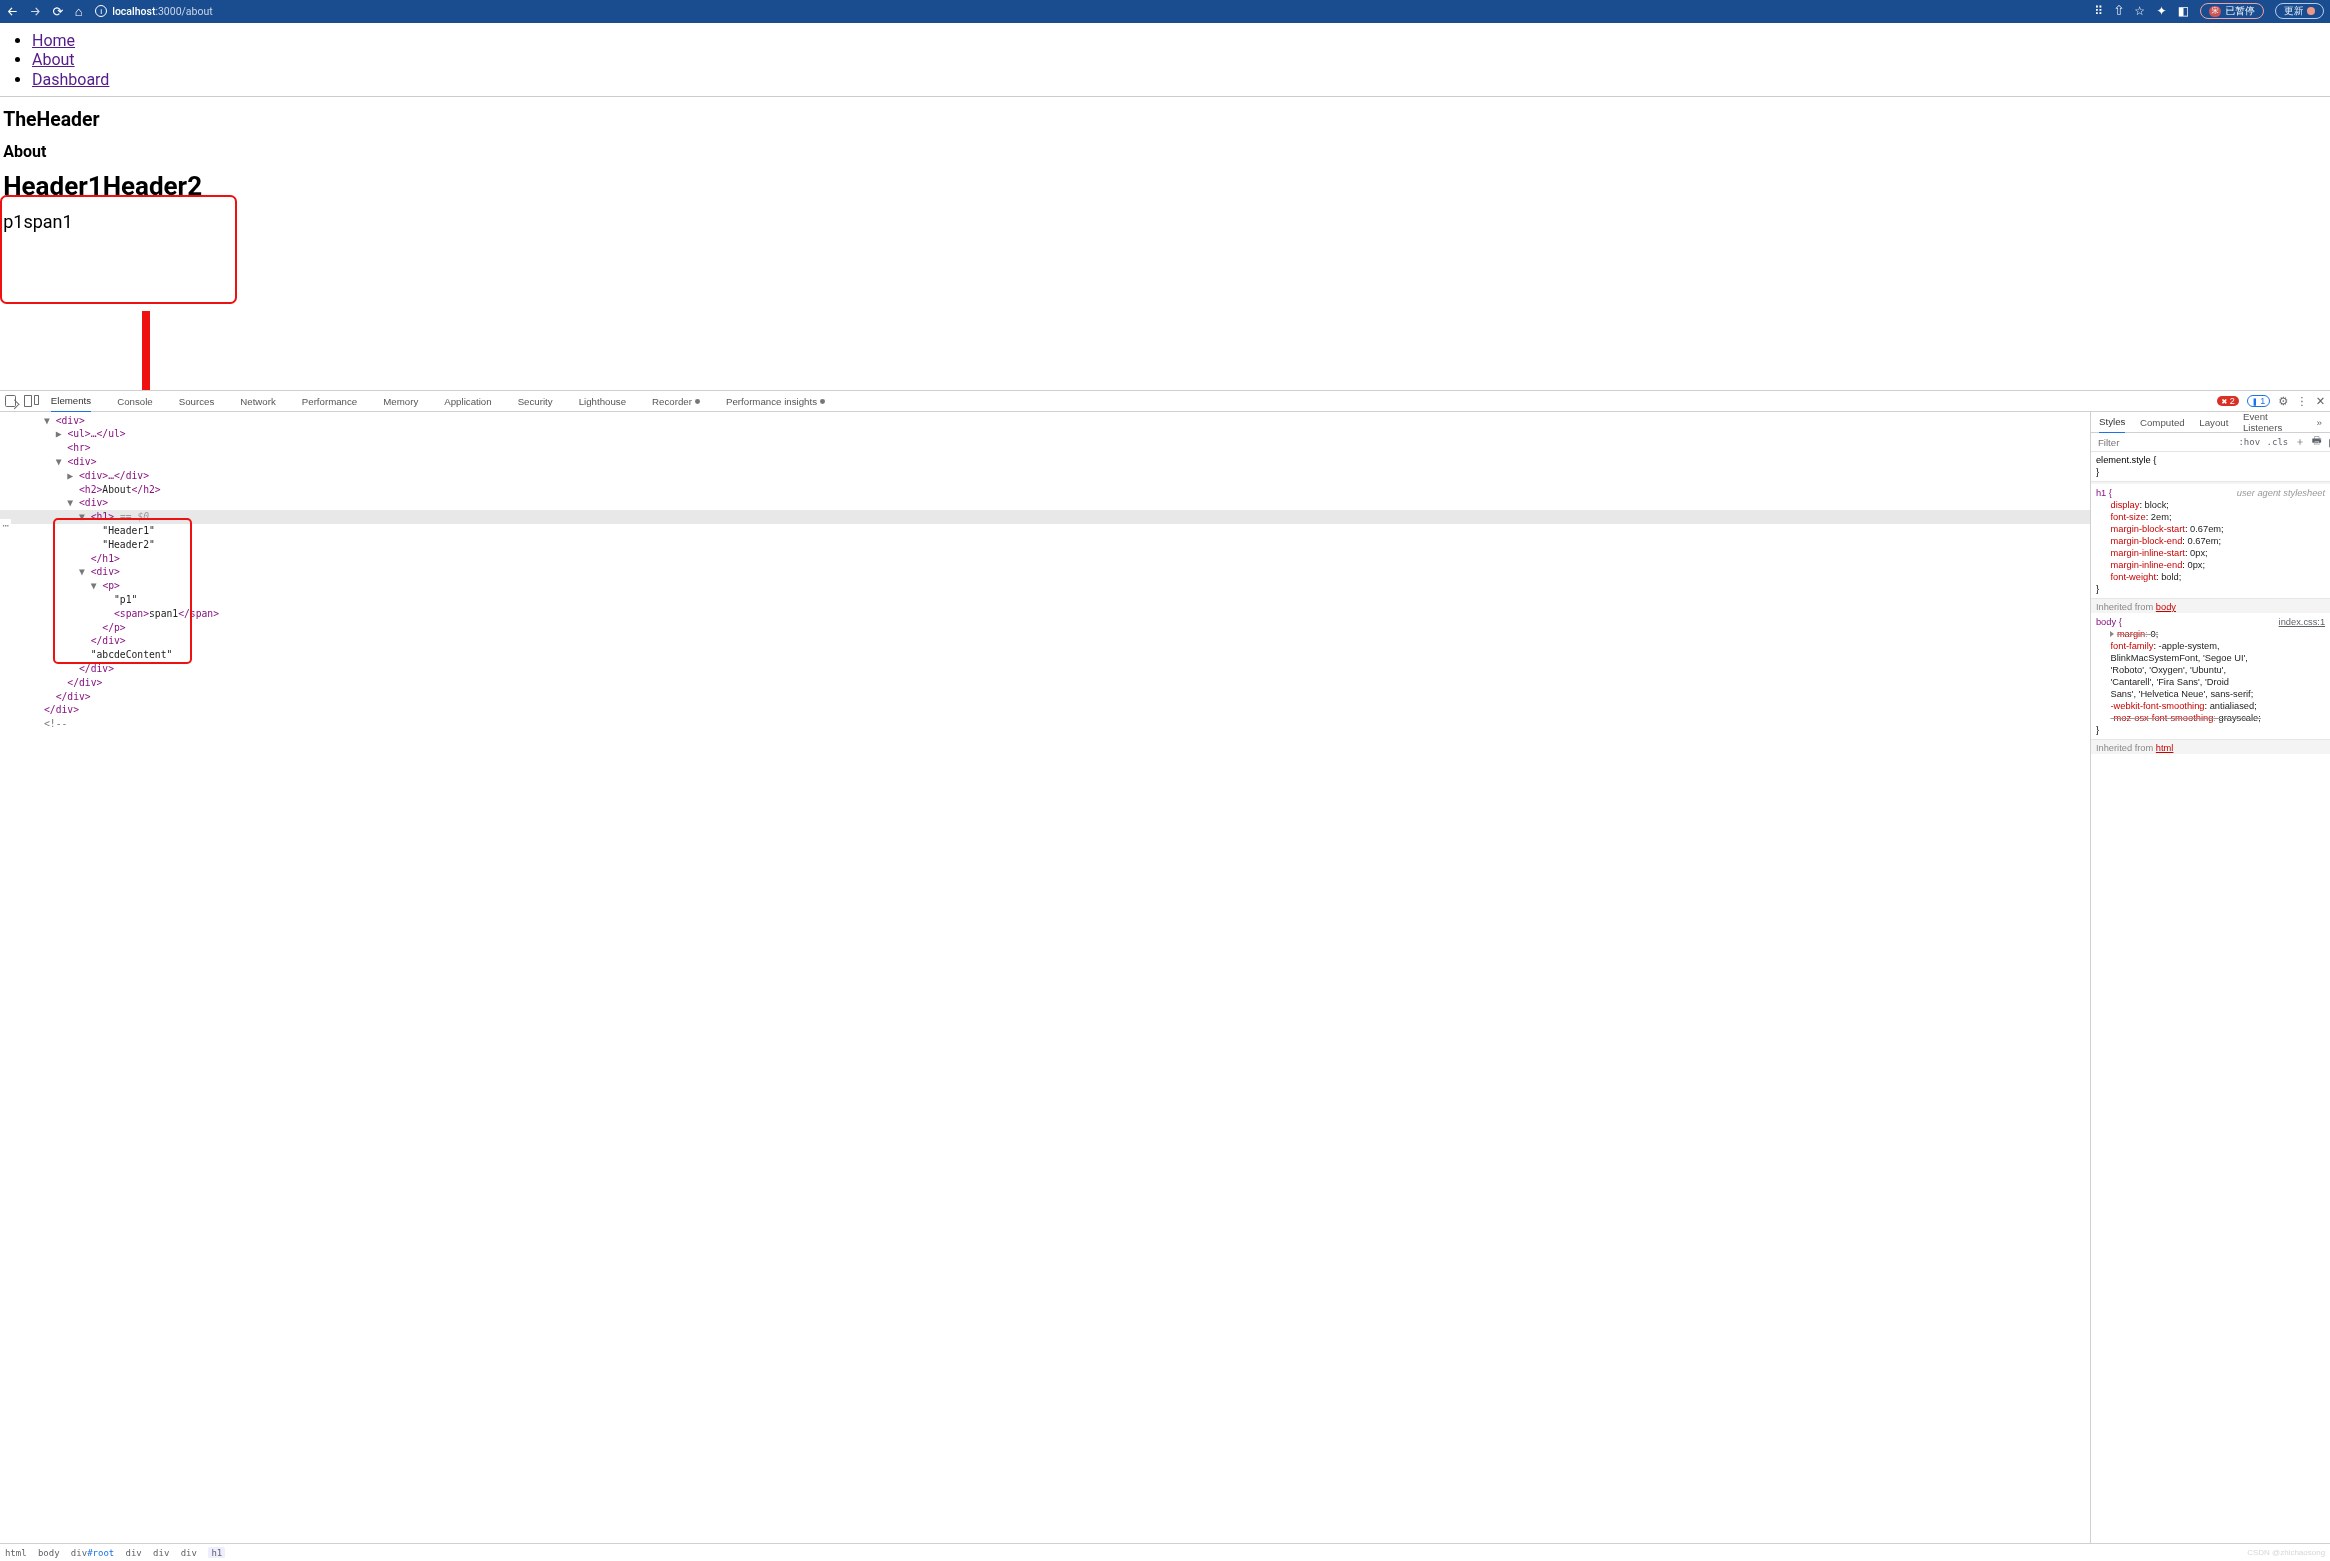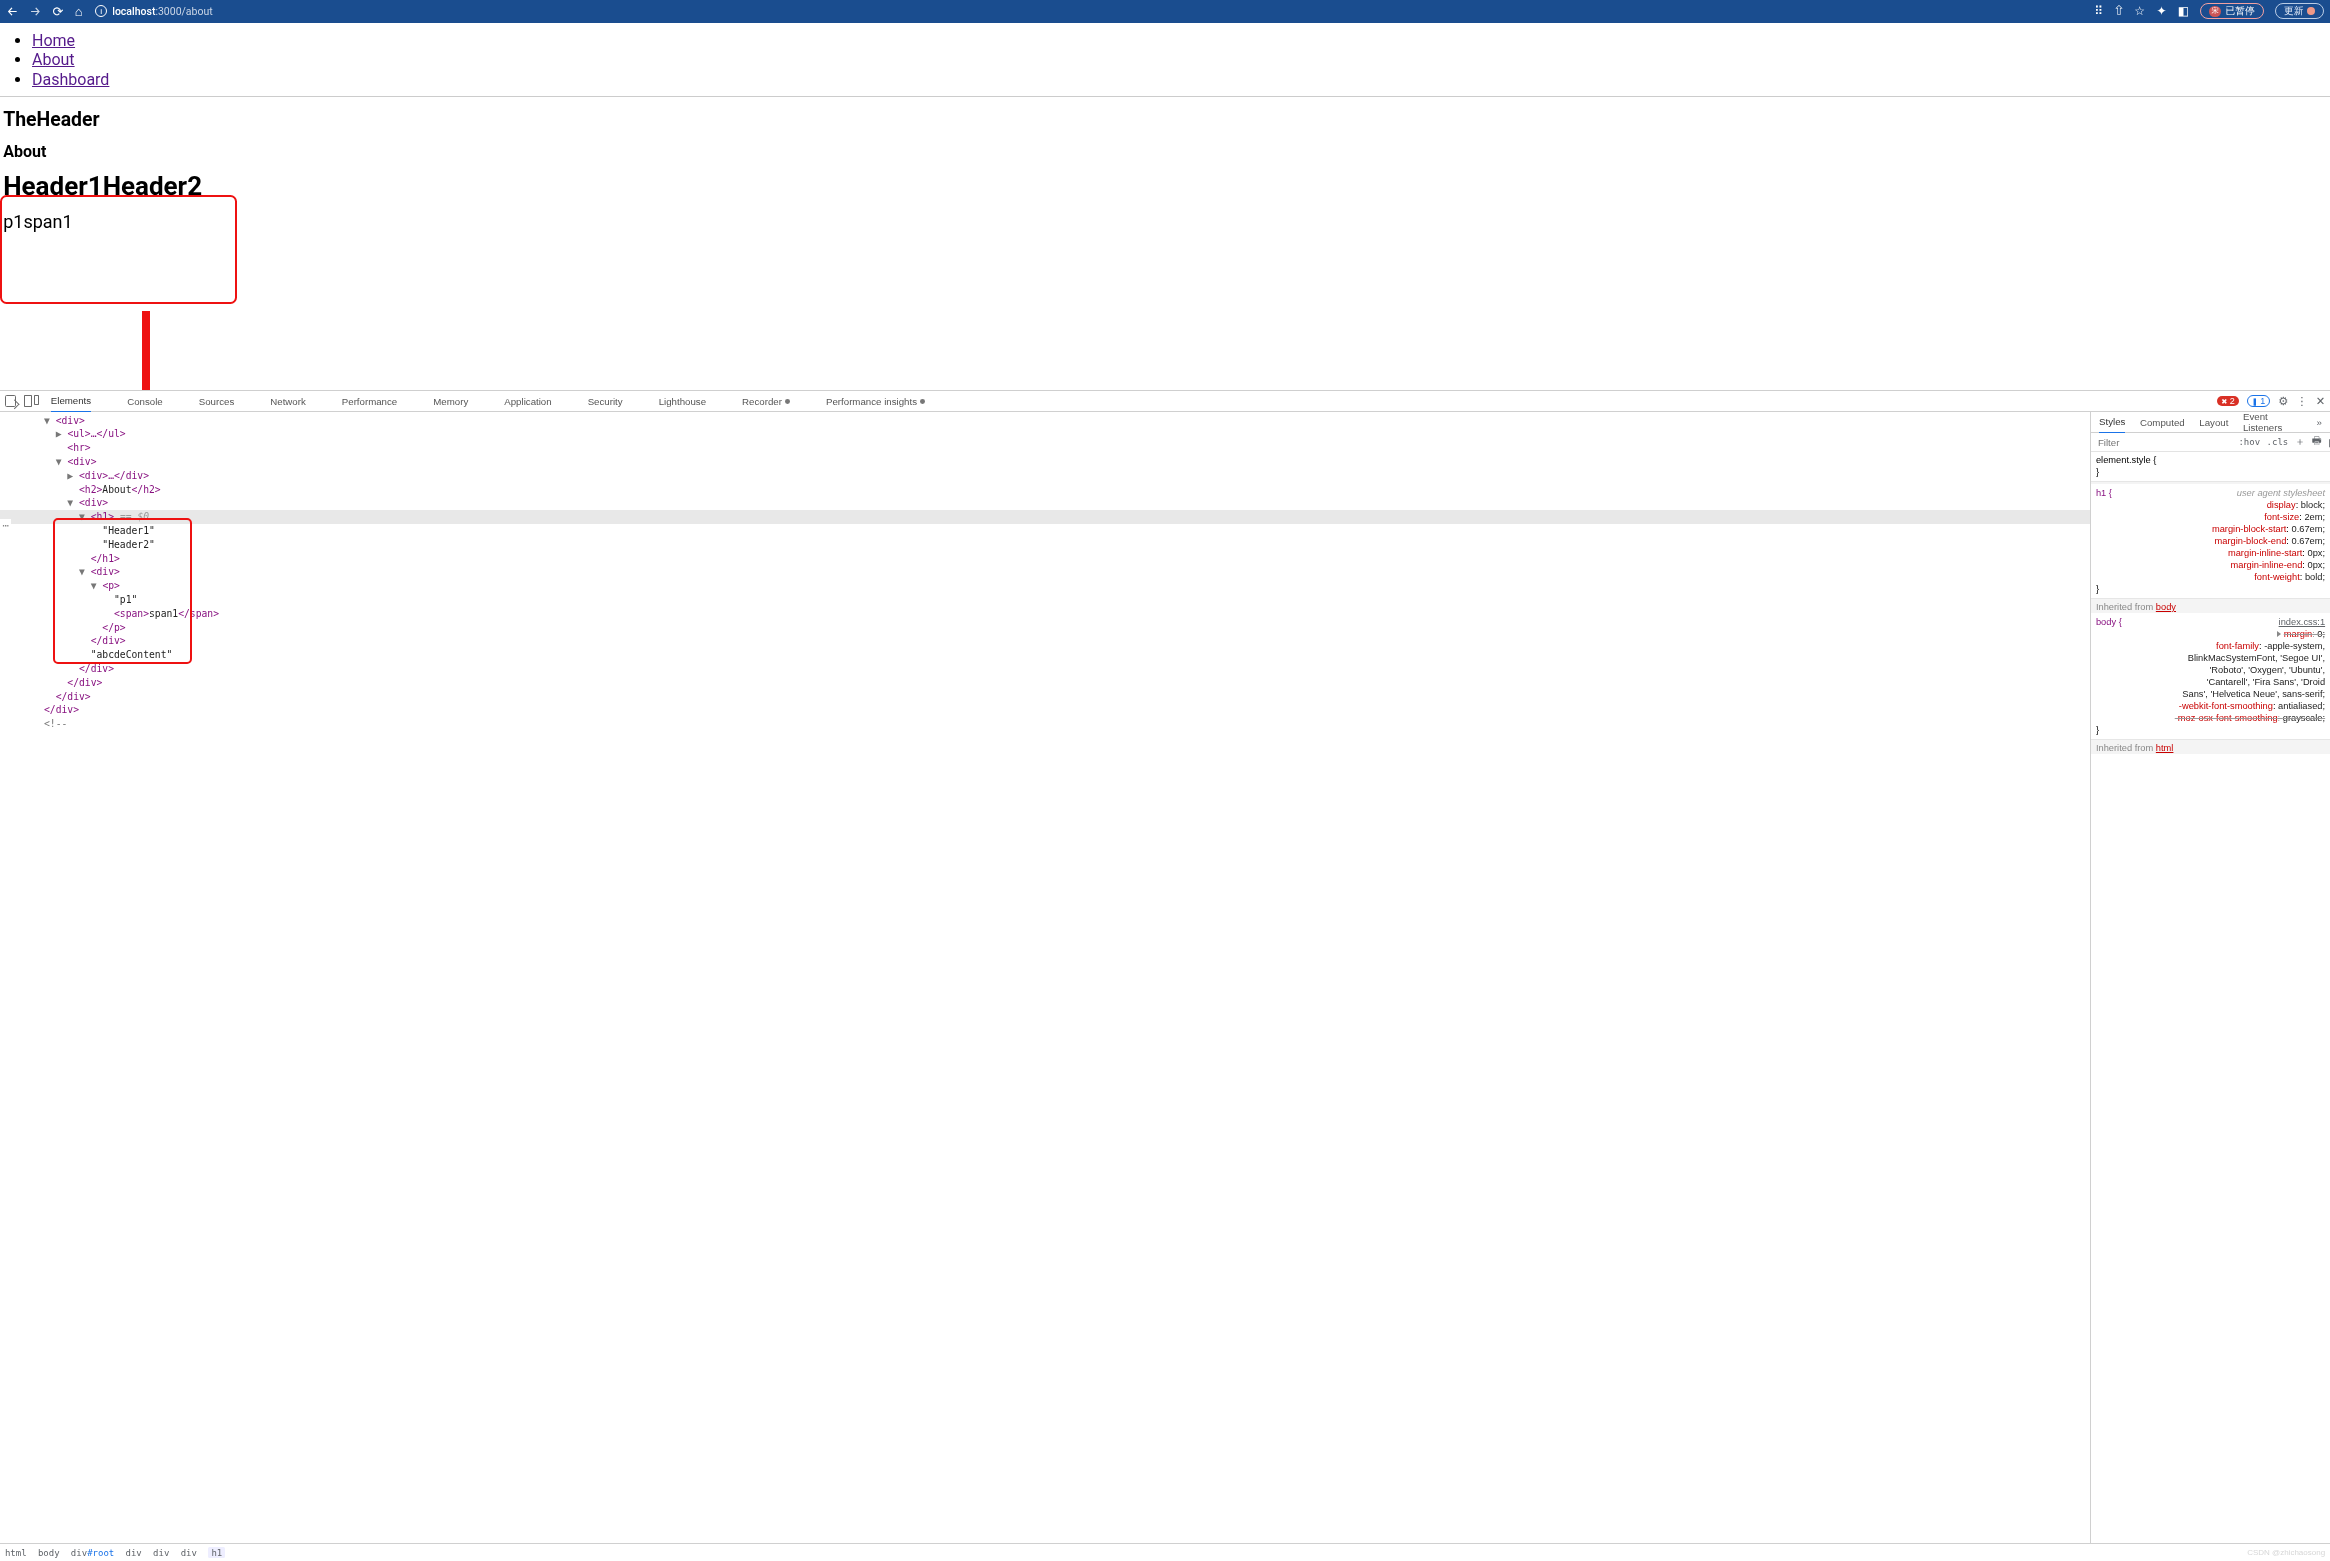--- a/index.html
+++ b/index.html
@@ -94,21 +94,21 @@
     height:21px; border-bottom:0.8px solid #d0d0d0;
     display:flex; align-items:center; font-size:9.7px; color:#333;
     padding:0 4.9px;
   }
   .dt-toolbar .left-tools{ display:flex; align-items:center; gap:8px; margin-right:11.3px;}
   .dt-toolbar .left-tools .sq{ width:11.3px;height:11.3px;border:1.1px solid #6b6b6b; border-radius:1.6px; position:relative;}
   .dt-toolbar .left-tools .sq.pointer::after{content:'';position:absolute;right:-2.4px;bottom:-2.4px;width:5.7px;height:5.7px;border-right:1.1px solid #6b6b6b;border-bottom:1.1px solid #6b6b6b;transform:rotate(-45deg);}
   .dt-toolbar .left-tools .devsq{ display:inline-flex; gap:1.6px;}
   .dt-toolbar .left-tools .devsq i{ width:5.7px;height:9.7px;border:1.1px solid #6b6b6b;border-radius:0.8px;}
   .dt-toolbar .left-tools .devsq i:first-child{ width:8px;height:11.3px;}
-  .dt-tabs{ display:flex; align-items:center; gap:36px;}
+  .dt-tabs{ display:flex; align-items:center; gap:26px;}
   .dt-tab{ cursor:pointer; padding:4.9px 0; color:#555;}
   .dt-tab.active{ color:#333; border-bottom:1.6px solid #1a73e8; margin-bottom:-0.8px;}
   .dt-tab .rec-dot{ display:inline-block;width:4.9px;height:4.9px;border-radius:50%;background:#777; margin-left:3.2px; vertical-align:middle;}
   .dt-toolbar .spacer{ flex:1;}
   .dt-toolbar .right-tools{ display:flex; align-items:center; gap:8px;}
   .dt-badge-err{ background:#d93025;color:#fff;border-radius:6.5px;padding:0 4px;font-size:9px; display:inline-flex;align-items:center;gap:2.4px;}
   .dt-badge-err::before{content:'✖';font-size:7.3px;}
   .dt-badge-info{ border:0.8px solid #1a73e8;color:#1a73e8;border-radius:6.5px;padding:0 4px;font-size:9px; display:inline-flex;align-items:center;gap:2.4px;}
   .dt-badge-info::before{content:'❚';font-size:7.3px;}
   .gear-ic, .kebab-ic, .close-ic{ color:#5f6368; font-size:11.3px; cursor:pointer;}
@@ -163,21 +163,21 @@
   }
   .rule-sep{ border-top:0.8px solid #e6e6e6; margin:3.2px -4.9px; padding:1.6px 4.9px 0 4.9px; background:#f4f4f4; color:#888;}
   .sel-css{ color:#881280;}
   .prop{ color:#c80000;}
   .val{ color:#222;}
   .ua-note{ float:right; color:#9a9a9a; font-style:italic;padding-left:24px;}
   .src-link{ float:right; color:#5f6368; text-decoration:underline; cursor:pointer;}
   .inh-from{ color:#888;}
   .inh-from .kw{ color:#c80000; text-decoration:underline;}
   .strike{ text-decoration:line-through; color:#9a9a9a;}
-  .indent{ padding-left:14.6px;text-align:right;}
+  .indent{ padding-left:14.6px;}
   .tri{ display:inline-block; width:0;height:0;border-top:3.2px solid transparent;border-bottom:3.2px solid transparent;border-left:4px solid #888; margin-right:2.4px; vertical-align:middle;}
 
   
   .dt-breadcrumb{
     height:18px; border-top:0.8px solid #d0d0d0;
     display:flex; align-items:center; padding:0 4.9px; gap:9.7px;
     font-family: Menlo, monospace; font-size:9px; color:#5f6368;
     justify-content:space-between;
   }
   .dt-breadcrumb .crumbs{ display:flex; gap:11.3px; align-items:center;}

